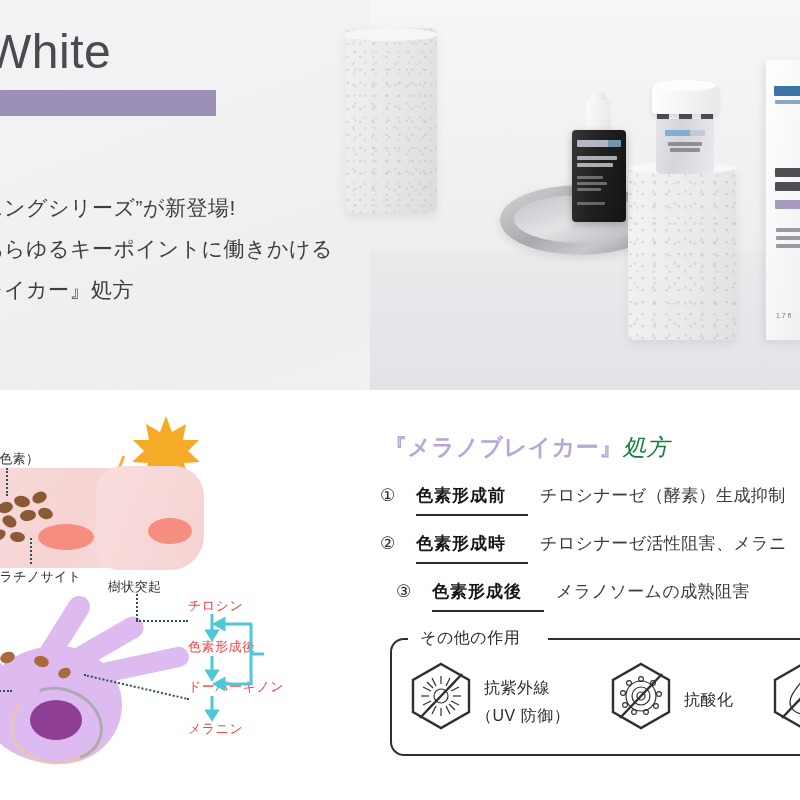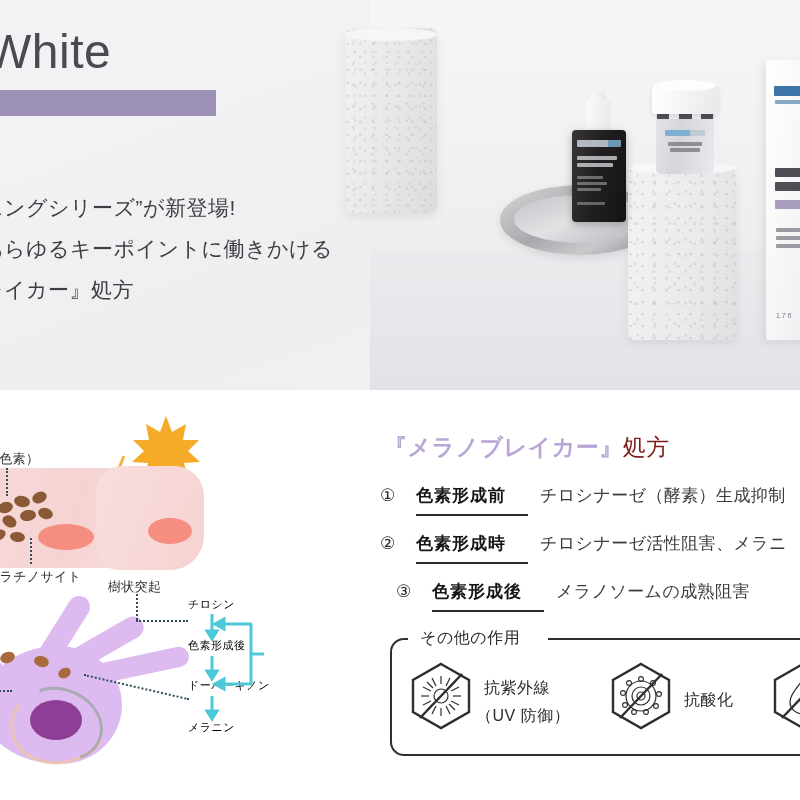--- a/index.html
+++ b/index.html
@@ -199,29 +199,29 @@
     transform:rotate(-12deg);opacity:.8;
   }
   .mdot{position:absolute;border-radius:50%;background:#a96b3e;}
 
   .sun{position:absolute;left:136px;top:438px;}
   .uv-ray{position:absolute;background:#f4b13c;border-radius:2px;}
 
   .lbl{position:absolute;font-size:13px;color:#2f2f33;white-space:nowrap;letter-spacing:.3px;}
   .dotline{position:absolute;border-top:2px dotted #2f4f5a;}
   .dotline-v{position:absolute;border-left:2px dotted #2f4f5a;}
-  .path-item{position:absolute;font-size:11px;color:#000000;white-space:nowrap;letter-spacing:.5px;}
+  .path-item{position:absolute;font-size:13px;color:#ef4444;white-space:nowrap;letter-spacing:.5px;}
 
   
   .panel{position:absolute;left:372px;top:0;width:428px;height:410px;}
   .panel-title{
     position:absolute;left:12px;top:42px;font-size:23px;white-space:nowrap;letter-spacing:.5px;
   }
   .panel-title .p-accent{color:#b9a6d6;font-weight:700;}
-  .panel-title .p-dark{color:#7f1d1d;}
+  .panel-title .p-dark{color:#15803d;font-style:italic;}
 
   .row{position:absolute;left:8px;font-size:17px;color:#2b2b30;white-space:nowrap;}
   .row .num{display:inline-block;width:36px;font-size:17px;color:#2b2b30;}
   .row .term{
     display:inline-block;width:112px;font-weight:700;color:#141418;
     border-bottom:2px solid #2a2a2e;padding-bottom:7px;letter-spacing:1px;
   }
   .row .desc{display:inline-block;padding-left:12px;color:#3a3a40;letter-spacing:.4px;}
   .subdesc{position:absolute;left:164px;font-size:17px;color:#3a3a40;white-space:nowrap;letter-spacing:.4px;}
 

